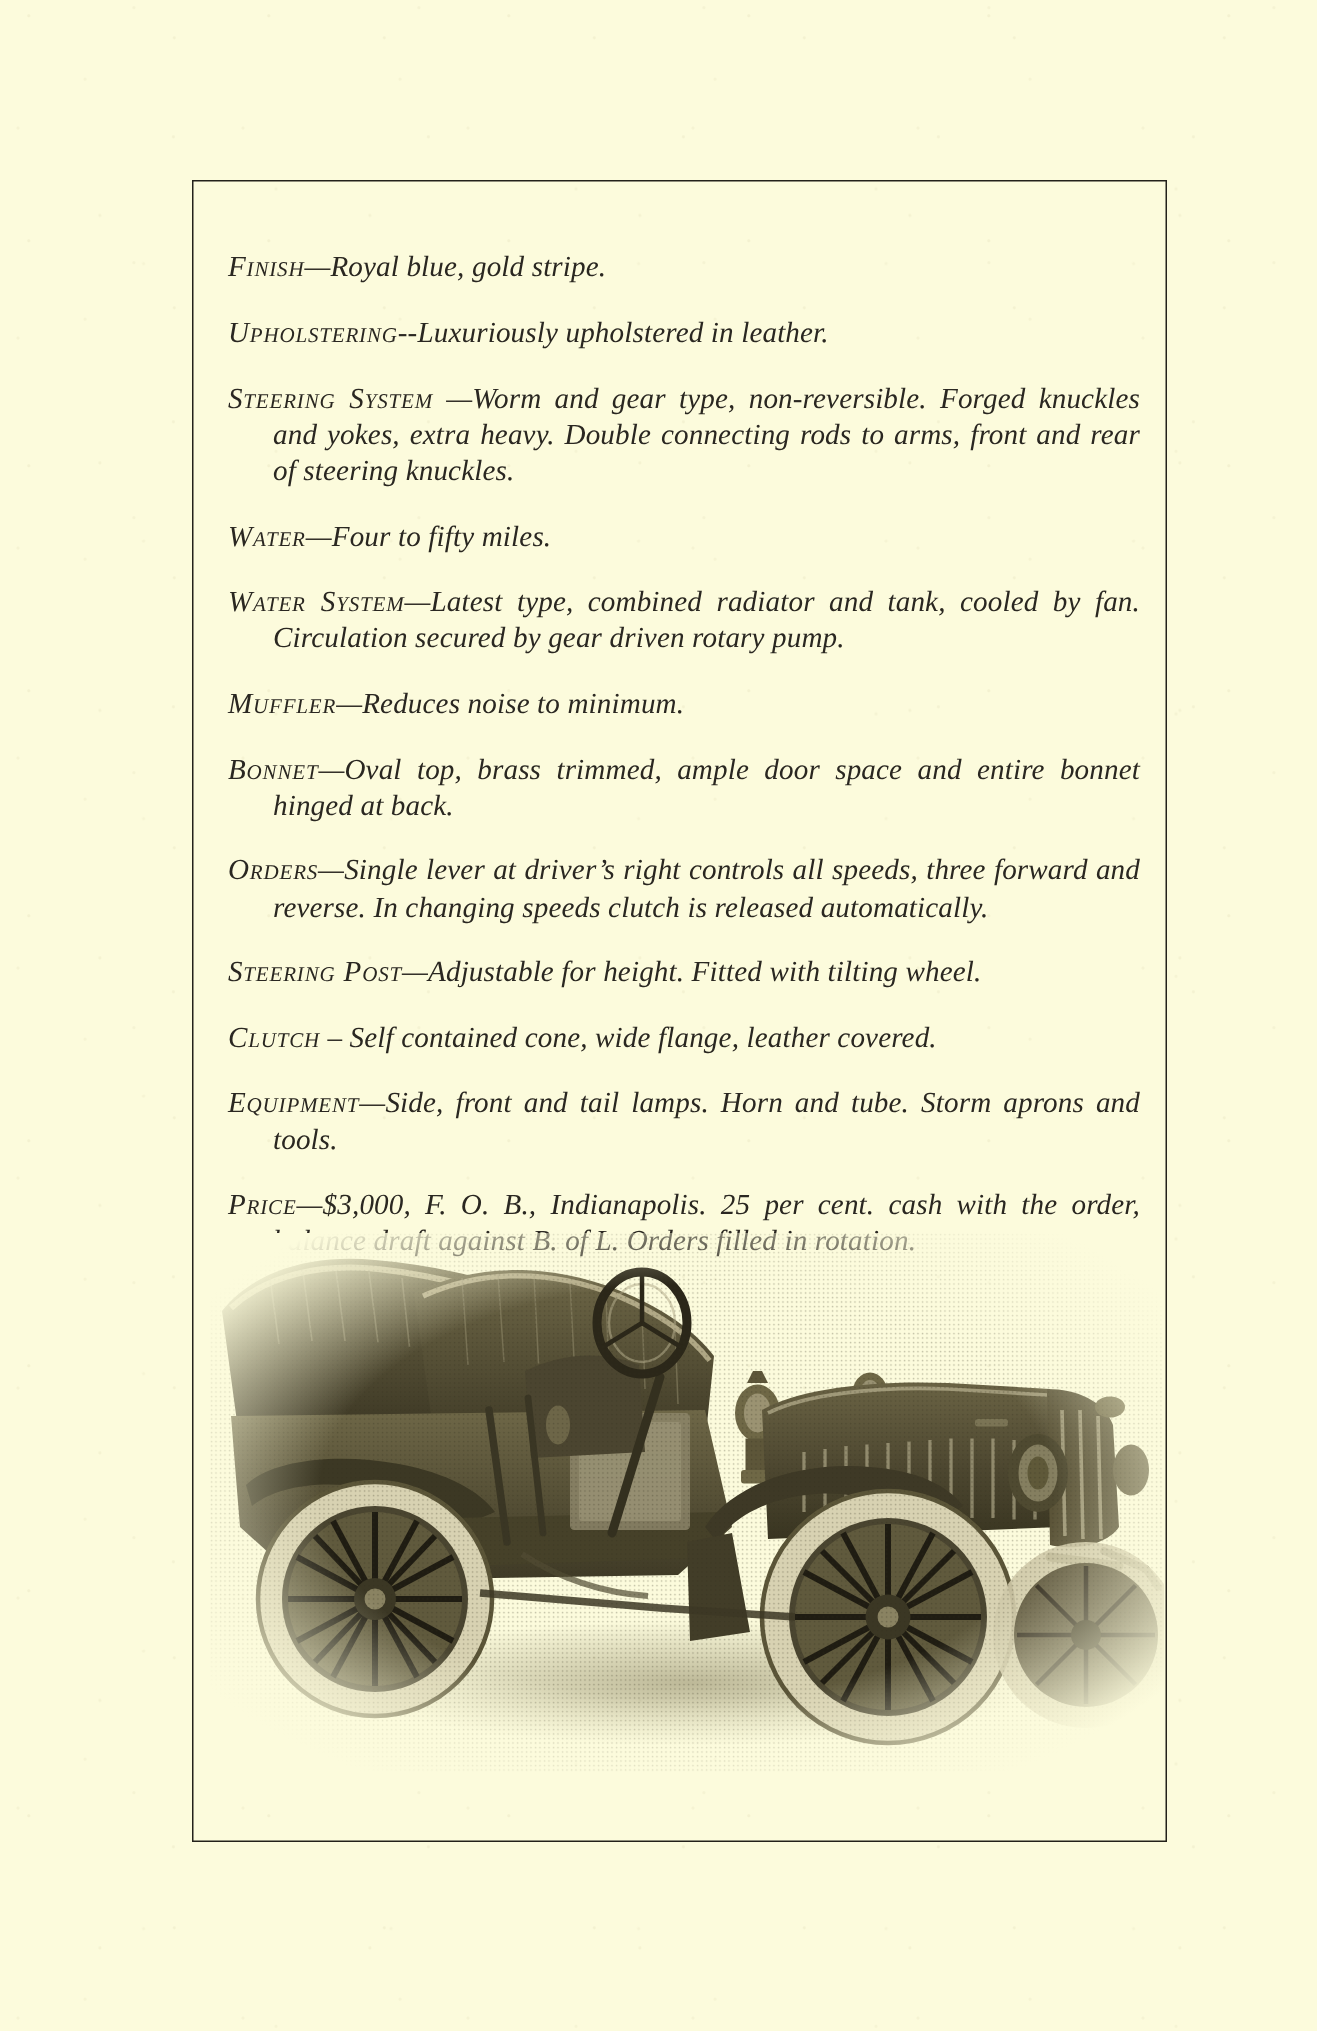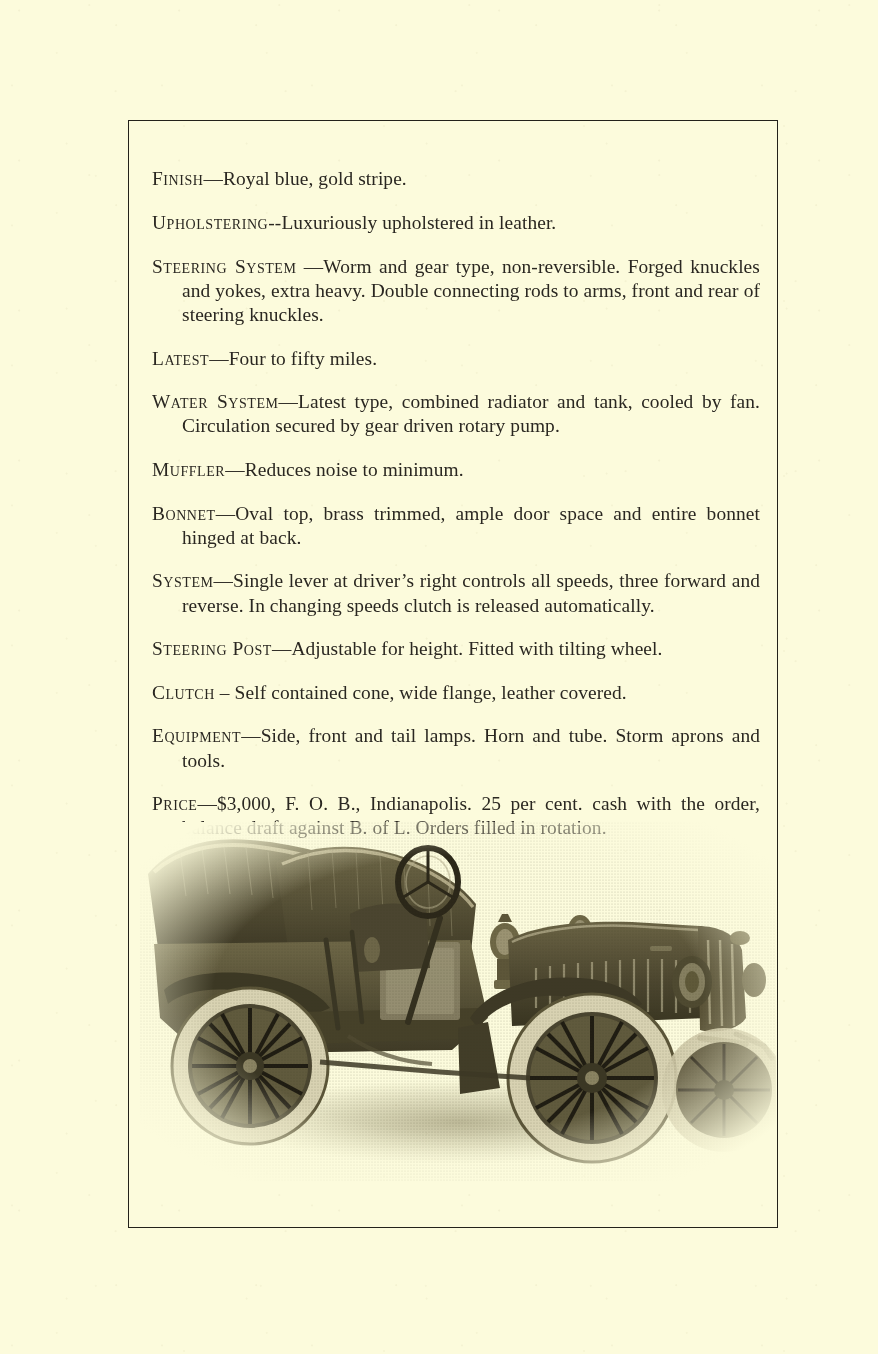--- a/index.html
+++ b/index.html
@@ -44,20 +44,21 @@
     height: 1108px;
     border: 1.6px solid #23211a;
     box-sizing: border-box;
   }
 
   .spec-list {
     position: absolute;
     left: 152px;
     top: 148px;
     width: 608px;
+    font-style: italic;
   }
 
   .spec-entry {
     margin-bottom: 9.5px;
     color: #2a2721;
     font-size: 19.4px;
     line-height: 24.2px;
     text-align: justify;
     text-justify: inter-word;
     padding-left: 30px;
@@ -84,25 +85,25 @@
 <body>
 
 <div class="paper-grain"></div>
 
 <div class="page-frame"></div>
 
 <div class="spec-list">
   <p class="spec-entry"><span class="term">Finish</span><span>—</span><span>Royal blue, gold stripe.</span></p>
   <p class="spec-entry"><span class="term">Upholstering</span><span>--</span><span>Luxuriously upholstered in leather.</span></p>
   <p class="spec-entry"><span class="term">Steering System</span><span> —</span><span>Worm and gear type, non-reversible.  Forged knuckles and yokes, extra heavy.  Double connecting rods to arms, front and rear of steering knuckles.</span></p>
-  <p class="spec-entry"><span class="term">Latest</span><span>—</span><span>Four to fifty miles.</span></p>
+  <p class="spec-entry"><span class="term">Water</span><span>—</span><span>Four to fifty miles.</span></p>
   <p class="spec-entry"><span class="term">Water System</span><span>—</span><span>Latest type, combined radiator and tank, cooled by fan.  Circulation secured by gear driven rotary pump.</span></p>
   <p class="spec-entry"><span class="term">Muffler</span><span>—</span><span>Reduces noise to minimum.</span></p>
   <p class="spec-entry"><span class="term">Bonnet</span><span>—</span><span>Oval top, brass trimmed, ample door space and entire bonnet hinged at back.</span></p>
-  <p class="spec-entry"><span class="term">System</span><span>—</span><span>Single lever at driver’s right controls all speeds, three forward and reverse.  In changing speeds clutch is released automatically.</span></p>
+  <p class="spec-entry"><span class="term">Orders</span><span>—</span><span>Single lever at driver’s right controls all speeds, three forward and reverse.  In changing speeds clutch is released automatically.</span></p>
   <p class="spec-entry"><span class="term">Steering Post</span><span>—</span><span>Adjustable for height.  Fitted with tilting wheel.</span></p>
   <p class="spec-entry"><span class="term">Clutch</span><span> – </span><span>Self contained cone, wide flange, leather covered.</span></p>
   <p class="spec-entry"><span class="term">Equipment</span><span>—</span><span>Side, front and tail lamps.  Horn and tube.  Storm aprons and tools.</span></p>
   <p class="spec-entry"><span class="term">Price</span><span>—</span><span>$3,000, F. O. B., Indianapolis.  25 per cent. cash with the order, balance draft against B. of L.  Orders filled in rotation.</span></p>
 </div>
 
 <div class="photo-wrap">
   <svg viewBox="0 0 636 360" xmlns="http://www.w3.org/2000/svg">
     <defs>
       <radialGradient id="vig" cx="50%" cy="48%" r="62%">

